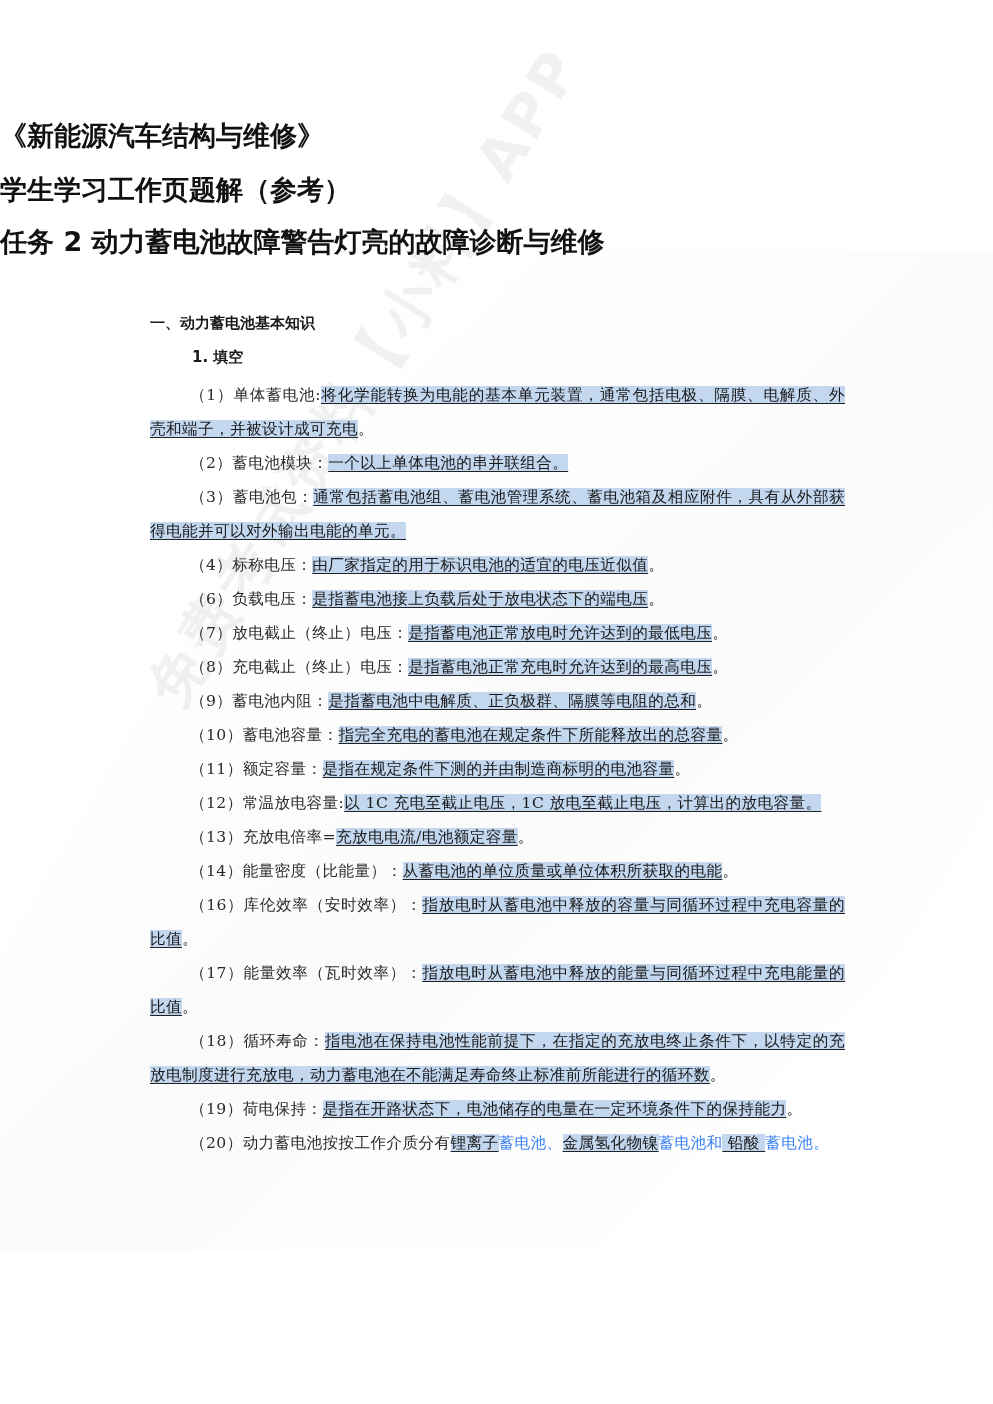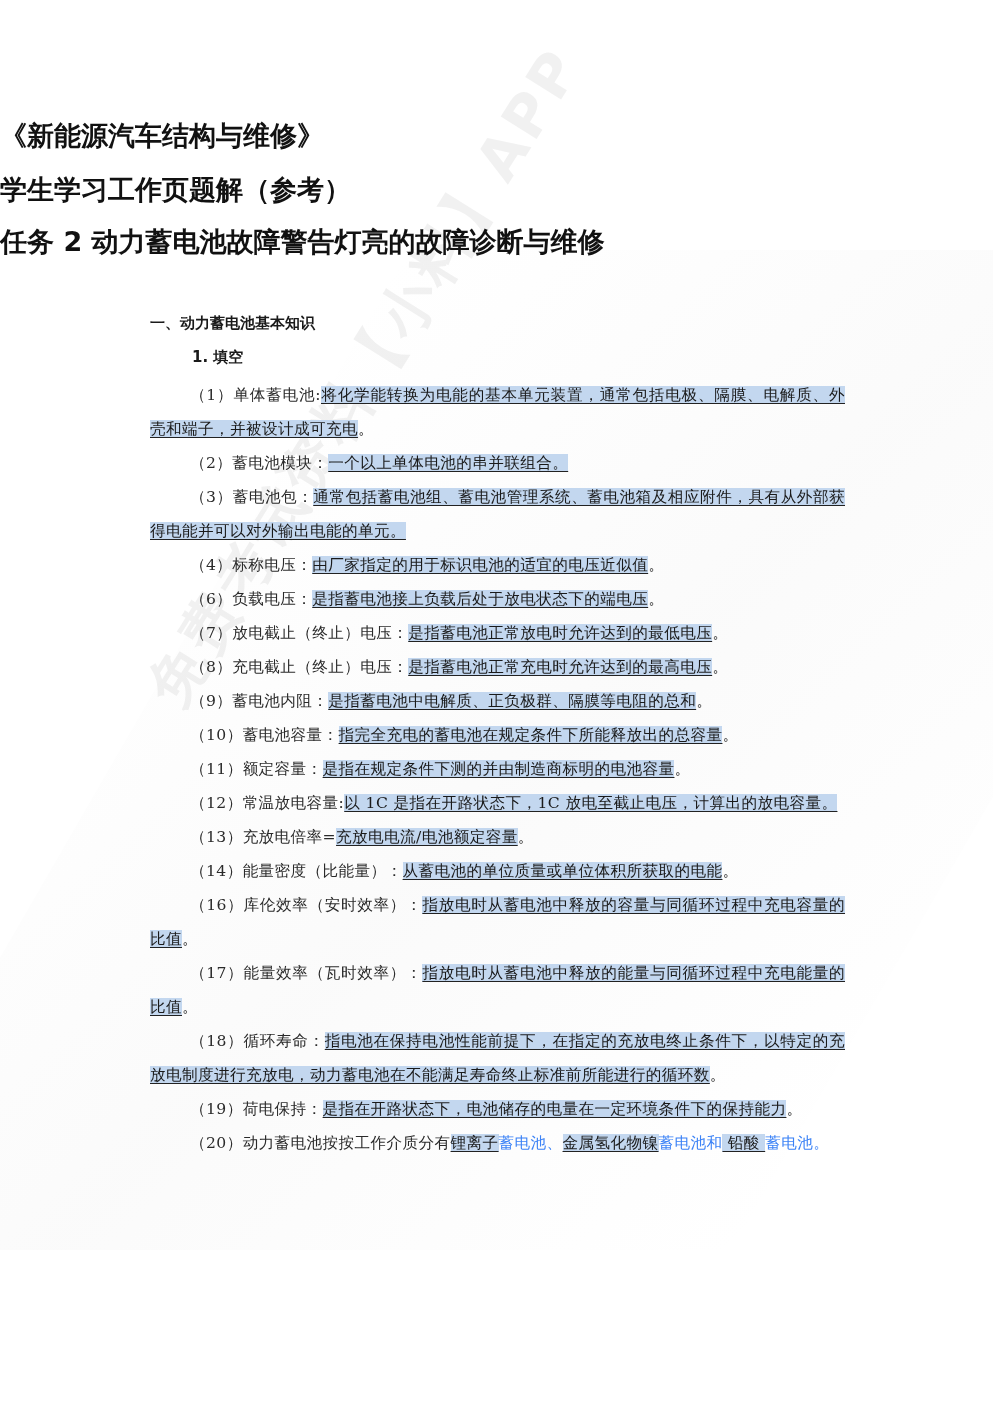--- a/index.html
+++ b/index.html
@@ -65,21 +65,21 @@
   <div class="item"><span class="label">（1）单体蓄电池:</span><span class="ans">将化学能转换为电能的基本单元装置，通常包括电极、隔膜、电解质、外壳和端子，并被设计成可充电</span><span>。</span></div>
   <div class="item"><span class="label">（2）蓄电池模块：</span><span class="ans">一个以上单体电池的串并联组合。</span><span></span></div>
   <div class="item"><span class="label">（3）蓄电池包：</span><span class="ans">通常包括蓄电池组、蓄电池管理系统、蓄电池箱及相应附件，具有从外部获得电能并可以对外输出电能的单元。</span><span></span></div>
   <div class="item"><span class="label">（4）标称电压：</span><span class="ans">由厂家指定的用于标识电池的适宜的电压近似值</span><span>。</span></div>
   <div class="item"><span class="label">（6）负载电压：</span><span class="ans">是指蓄电池接上负载后处于放电状态下的端电压</span><span>。</span></div>
   <div class="item"><span class="label">（7）放电截止（终止）电压：</span><span class="ans">是指蓄电池正常放电时允许达到的最低电压</span><span>。</span></div>
   <div class="item"><span class="label">（8）充电截止（终止）电压：</span><span class="ans">是指蓄电池正常充电时允许达到的最高电压</span><span>。</span></div>
   <div class="item"><span class="label">（9）蓄电池内阻：</span><span class="ans">是指蓄电池中电解质、正负极群、隔膜等电阻的总和</span><span>。</span></div>
   <div class="item"><span class="label">（10）蓄电池容量：</span><span class="ans">指完全充电的蓄电池在规定条件下所能释放出的总容量</span><span>。</span></div>
   <div class="item"><span class="label">（11）额定容量：</span><span class="ans">是指在规定条件下测的并由制造商标明的电池容量</span><span>。</span></div>
-  <div class="item"><span class="label">（12）常温放电容量:</span><span class="ans">以 1C 是指在开路状态下，1C 放电至截止电压，计算出的放电容量。</span><span></span></div>
+  <div class="item"><span class="label">（12）常温放电容量:</span><span class="ans">以 1C 充电至截止电压，1C 放电至截止电压，计算出的放电容量。</span><span></span></div>
   <div class="item"><span class="label">（13）充放电倍率=</span><span class="ans">充放电电流/电池额定容量</span><span>。</span></div>
   <div class="item"><span class="label">（14）能量密度（比能量）：</span><span class="ans">从蓄电池的单位质量或单位体积所获取的电能</span><span>。</span></div>
   <div class="item"><span class="label">（16）库伦效率（安时效率）：</span><span class="ans">指放电时从蓄电池中释放的容量与同循环过程中充电容量的比值</span><span>。</span></div>
   <div class="item"><span class="label">（17）能量效率（瓦时效率）：</span><span class="ans">指放电时从蓄电池中释放的能量与同循环过程中充电能量的比值</span><span>。</span></div>
   <div class="item"><span class="label">（18）循环寿命：</span><span class="ans">指电池在保持电池性能前提下，在指定的充放电终止条件下，以特定的充放电制度进行充放电，动力蓄电池在不能满足寿命终止标准前所能进行的循环数</span><span>。</span></div>
   <div class="item"><span class="label">（19）荷电保持：</span><span class="ans">是指在开路状态下，电池储存的电量在一定环境条件下的保持能力</span><span>。</span></div>
   <div class="item"><span class="label">（20）动力蓄电池按按工作介质分有</span><span class="ans">锂离子</span><span class="gap">蓄电池、</span><span class="ans">金属氢化物镍</span><span class="gap">蓄电池和</span><span class="ans"> 铅酸 </span><span class="gap">蓄电池。</span></div>
 </div>
 
 </body></html>

